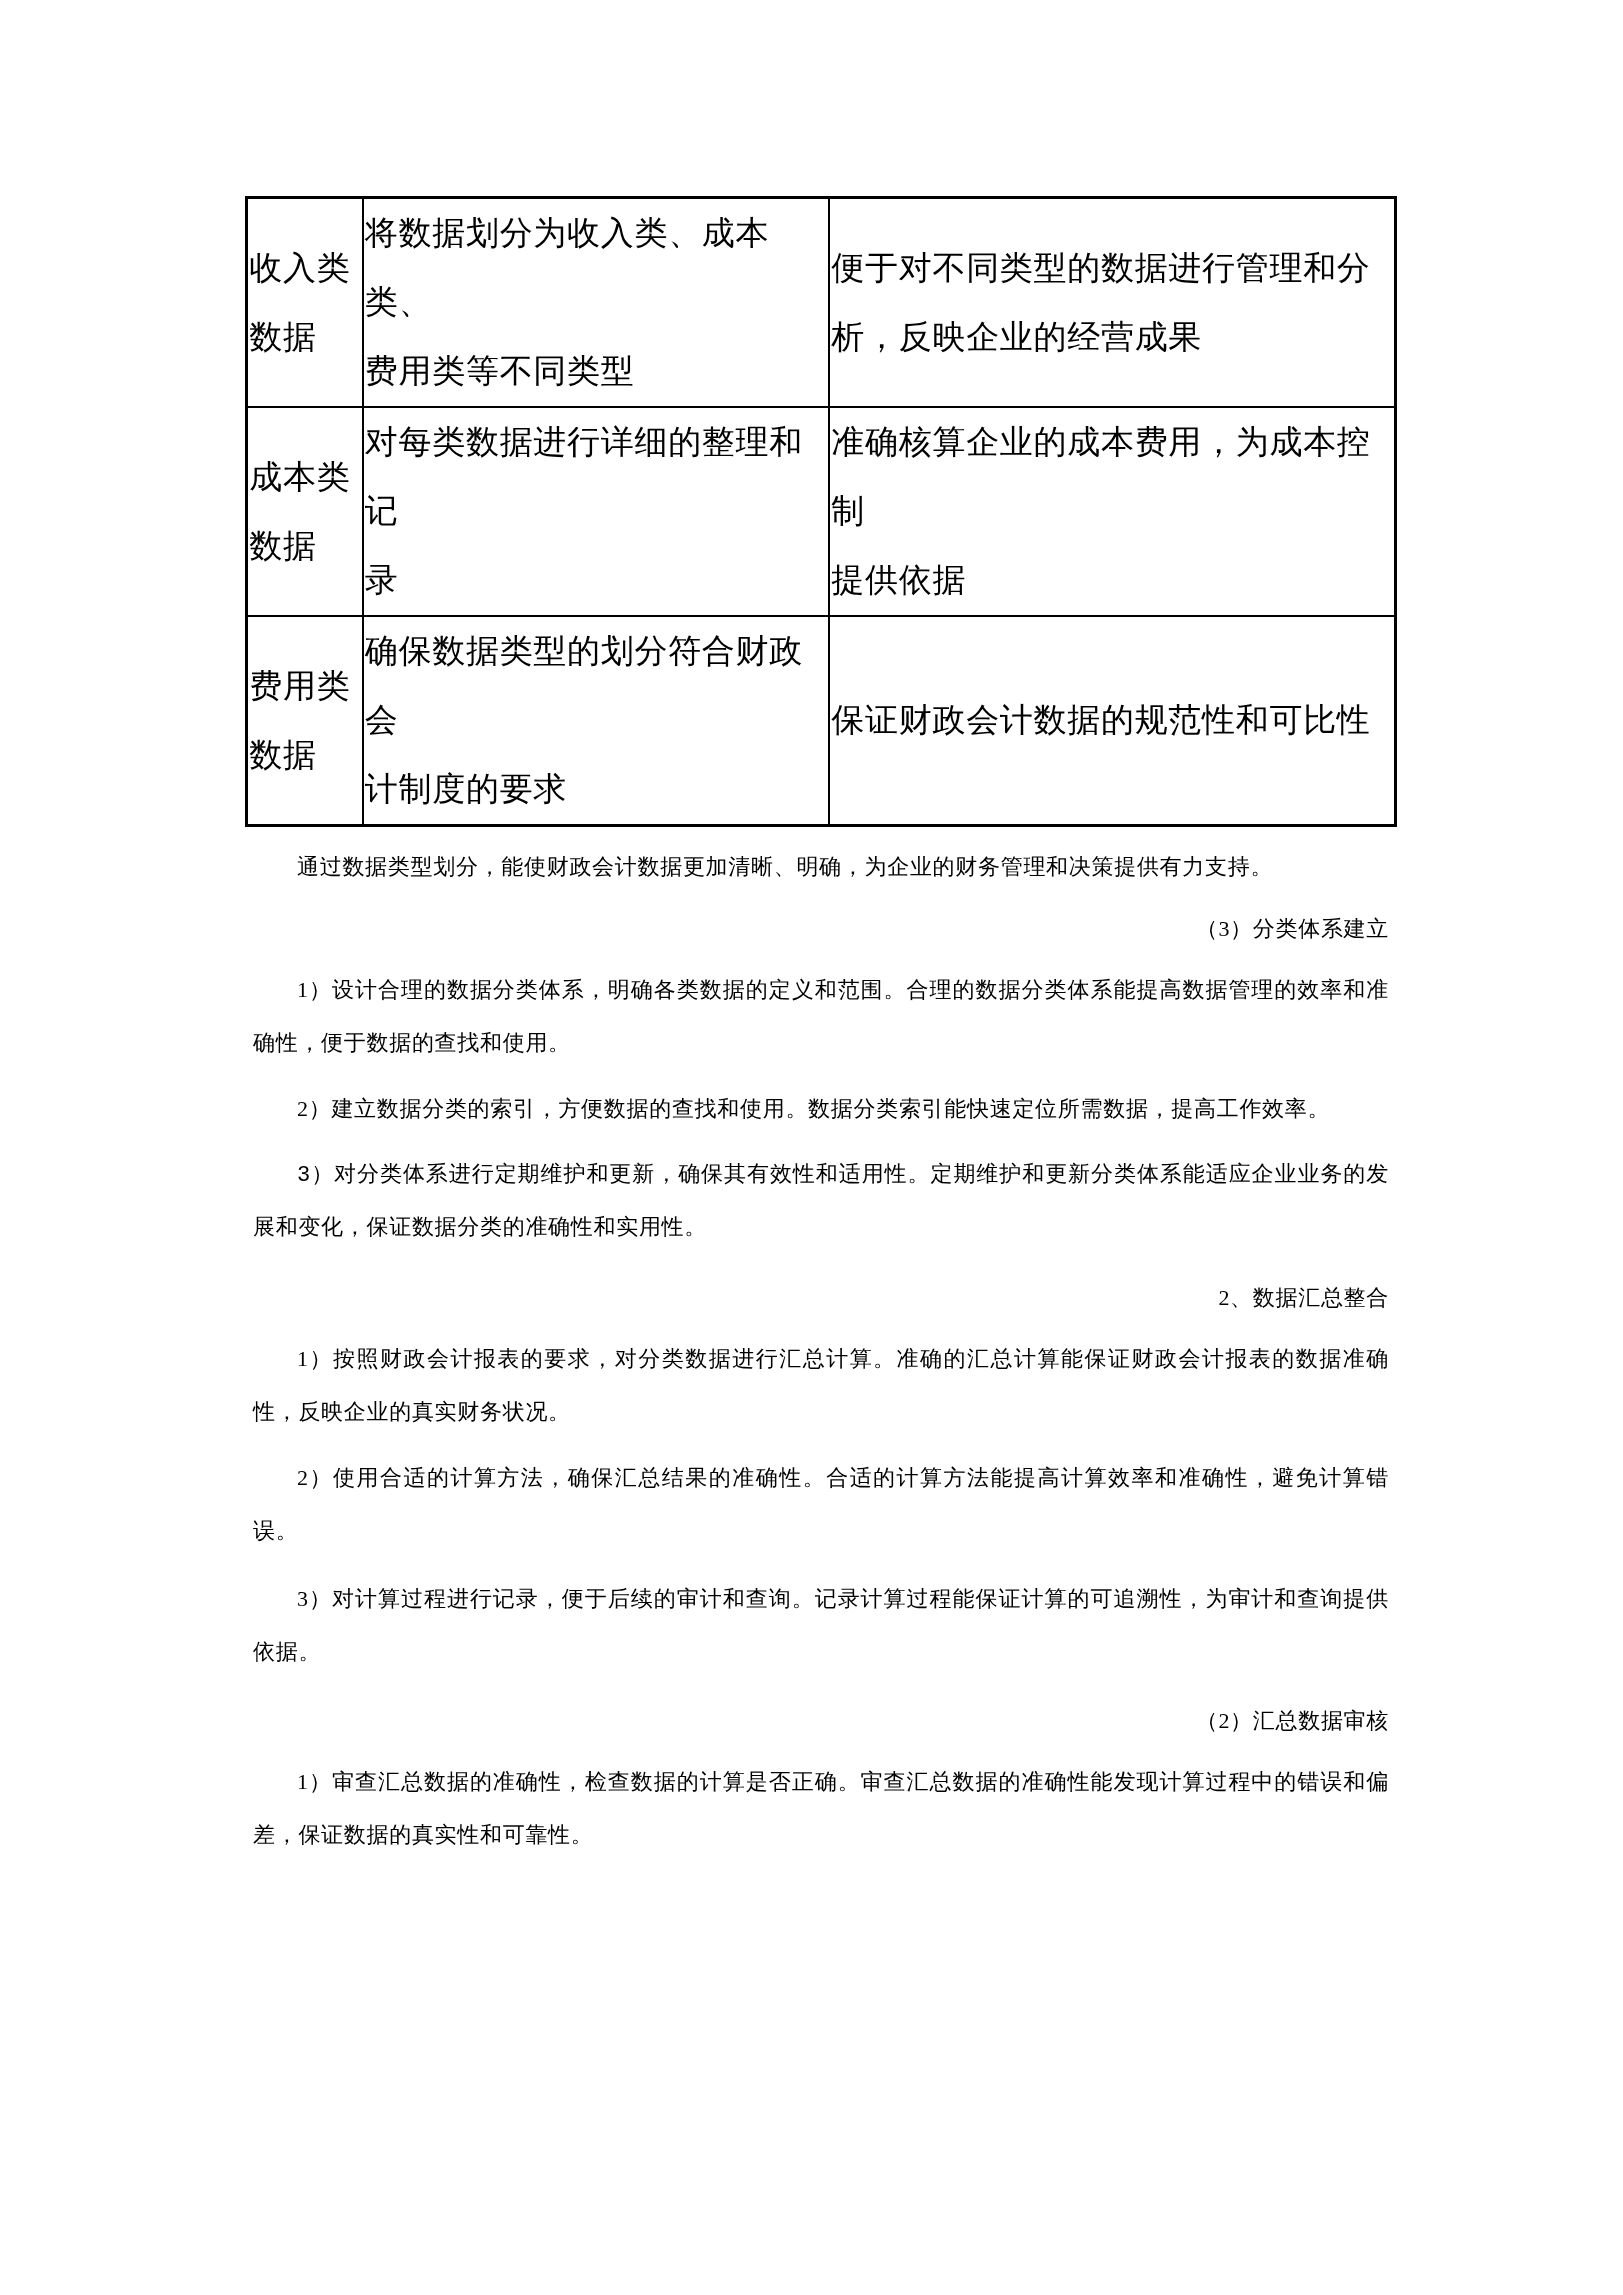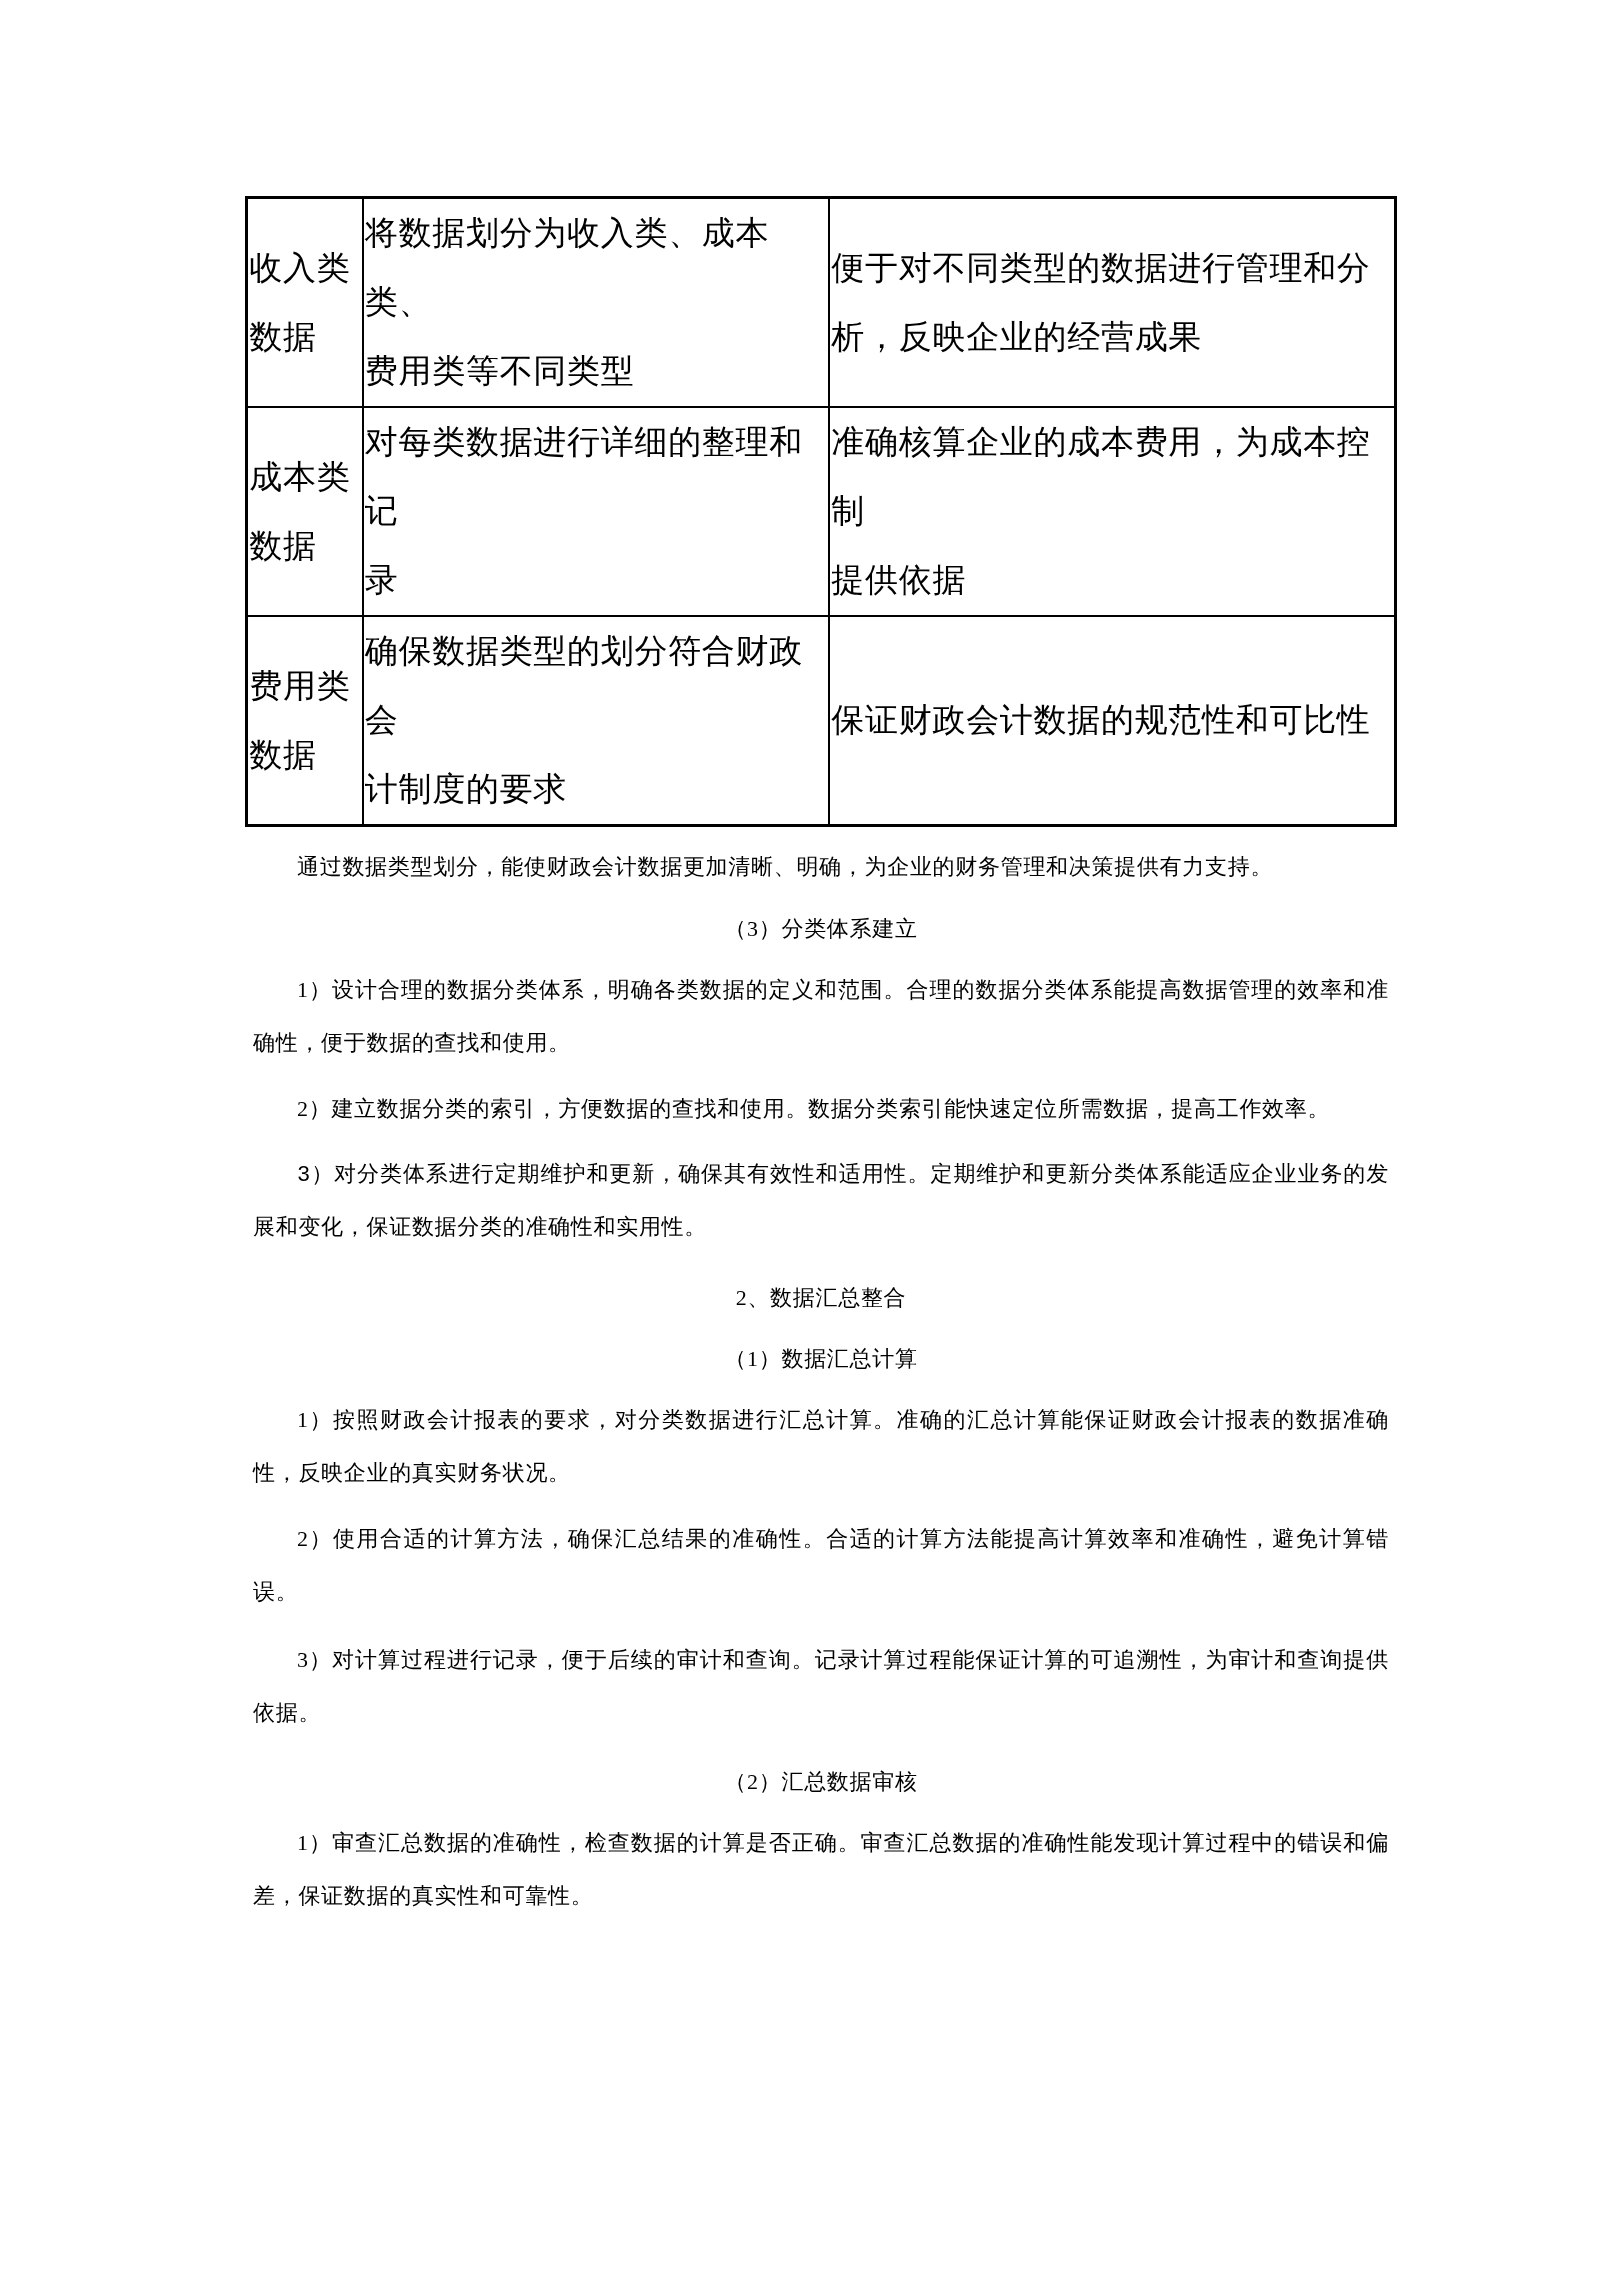--- a/index.html
+++ b/index.html
@@ -51,21 +51,21 @@
     font-size: 22px;
     line-height: 53px;
     letter-spacing: 0.7px;
     margin: 8px;
     text-align: justify;
     text-justify: inter-character;
     text-indent: 2em;
   }
   p.para.heading {
     text-indent: 0;
-    text-align: center;
+    text-align: right;
   }
   .m0  { margin-top: 0px  !important; }
   .m2  { margin-top: 1.3px  !important; }
   .m13 { margin-top: 8.5px !important; }
   .m20 { margin-top: 13px !important; }
   .m22 { margin-top: 14.4px !important; font-family: Liberation Mono, monospace; }
   .m24 { margin-top: 15.7px !important; }
 </style>
 </head>
 <body>
@@ -107,21 +107,20 @@
     </table>
 
     <p class="para m20">通过数据类型划分，能使财政会计数据更加清晰、明确，为企业的财务管理和决策提供有力支持。</p>
 
     <p class="para heading m13">（3）分类体系建立</p>
     <p class="para m0">1）设计合理的数据分类体系，明确各类数据的定义和范围。合理的数据分类体系能提高数据管理的效率和准确性，便于数据的查找和使用。</p>
     <p class="para m20">2）建立数据分类的索引，方便数据的查找和使用。数据分类索引能快速定位所需数据，提高工作效率。</p>
     <p class="para m22">3）对分类体系进行定期维护和更新，确保其有效性和适用性。定期维护和更新分类体系能适应企业业务的发展和变化，保证数据分类的准确性和实用性。</p>
 
     <p class="para heading m24">2、数据汇总整合</p>
-    <p class="para heading m2">（1）数据汇总计算</p>
     <p class="para m0">1）按照财政会计报表的要求，对分类数据进行汇总计算。准确的汇总计算能保证财政会计报表的数据准确性，反映企业的真实财务状况。</p>
     <p class="para m20">2）使用合适的计算方法，确保汇总结果的准确性。合适的计算方法能提高计算效率和准确性，避免计算错误。</p>
     <p class="para m24">3）对计算过程进行记录，便于后续的审计和查询。记录计算过程能保证计算的可追溯性，为审计和查询提供依据。</p>
 
     <p class="para heading m24">（2）汇总数据审核</p>
     <p class="para m2">1）审查汇总数据的准确性，检查数据的计算是否正确。审查汇总数据的准确性能发现计算过程中的错误和偏差，保证数据的真实性和可靠性。</p>
 
   </div>
 </div>
 

